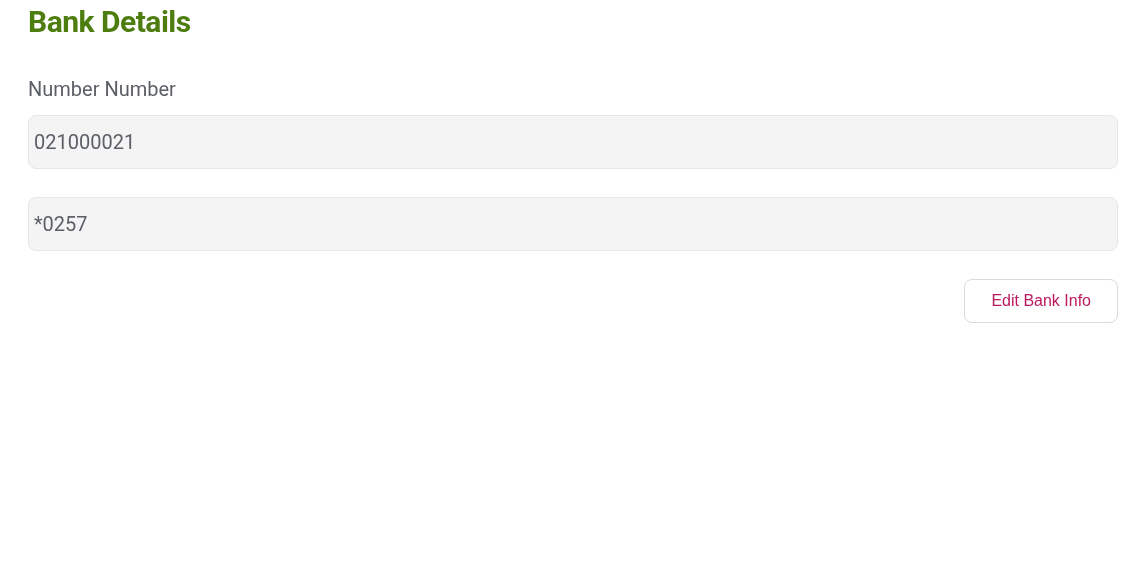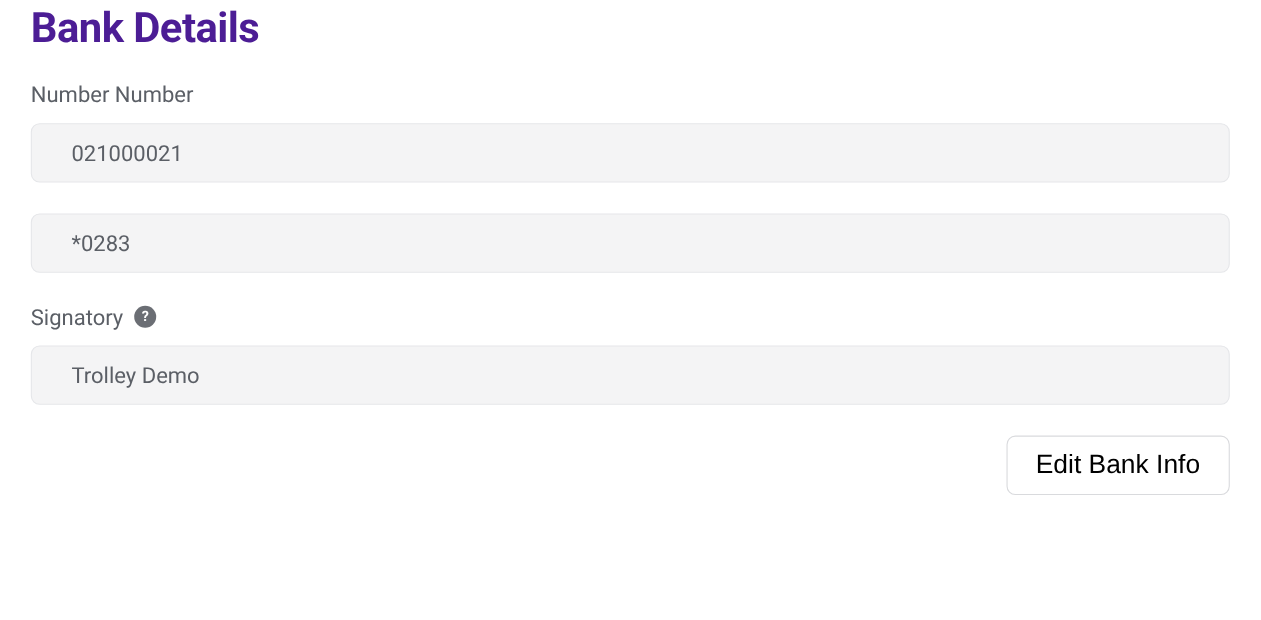--- a/index.html
+++ b/index.html
@@ -5,42 +5,42 @@
     * { box-sizing: border-box; margin: 0; padding: 0; }
     body {
       font-family: -apple-system, BlinkMacSystemFont, "Segoe UI", Roboto, Helvetica, Arial, sans-serif;
       background: #fff;
       padding: 0;
       width: 1146px;
       height: 564px;
     }
     .container { padding: 0 28px; }
     .page-title {
-      font-size: 38px;
+      font-size: 30px;
       font-weight: 700;
-      color: #4c1d95;
+      color: #4d7c0f;
       letter-spacing: -0.5px;
       margin-top: 4px;
-      margin-bottom: 26px;
+      margin-bottom: 38px;
     }
     .field { margin-bottom: 28px; }
     .field-label {
       display: flex;
       align-items: center;
       font-size: 20px;
       color: #5b5f66;
       margin-bottom: 14px;
       font-weight: 400;
     }
     .field-value {
       width: 100%;
       background: #f4f4f5;
       border: 1px solid #e5e6e9;
       border-radius: 8px;
-      padding: 14px 36px;
+      padding: 14px 5px;
       font-size: 20px;
       color: #5b5f66;
     }
     .help-icon {
       display: inline-flex;
       align-items: center;
       justify-content: center;
       width: 20px;
       height: 20px;
       border-radius: 50%;
@@ -50,45 +50,38 @@
       font-weight: 700;
       margin-left: 10px;
       cursor: pointer;
     }
     .actions { display: flex; justify-content: flex-end; margin-top: 18px; }
     .btn {
       background: #fff;
       border: 1px solid #d9dadd;
       border-radius: 8px;
       padding: 12px 26px;
-      font-size: 24px;
-      color: #000000;
+      font-size: 16px;
+      color: #be185d;
       cursor: pointer;
       text-align: right;
     }
   </style>
 </head>
 <body>
 
 <div class="container">
   <h1 class="page-title">Bank Details</h1>
 
   <div class="field">
     <div class="field-label">Number Number</div>
     <div class="field-value">021000021</div>
   </div>
 
   <div class="field">
-    <div class="field-value">*0283</div>
+    <div class="field-value">*0257</div>
   </div>
 
-  <div class="field">
-    <div class="field-label">
-      <span>Signatory</span>
-      <span class="help-icon">?</span>
-    </div>
-    <div class="field-value">Trolley Demo</div>
-  </div>
 
   <div class="actions">
     <button class="btn">Edit Bank Info</button>
   </div>
 </div>
 
 </body></html>

